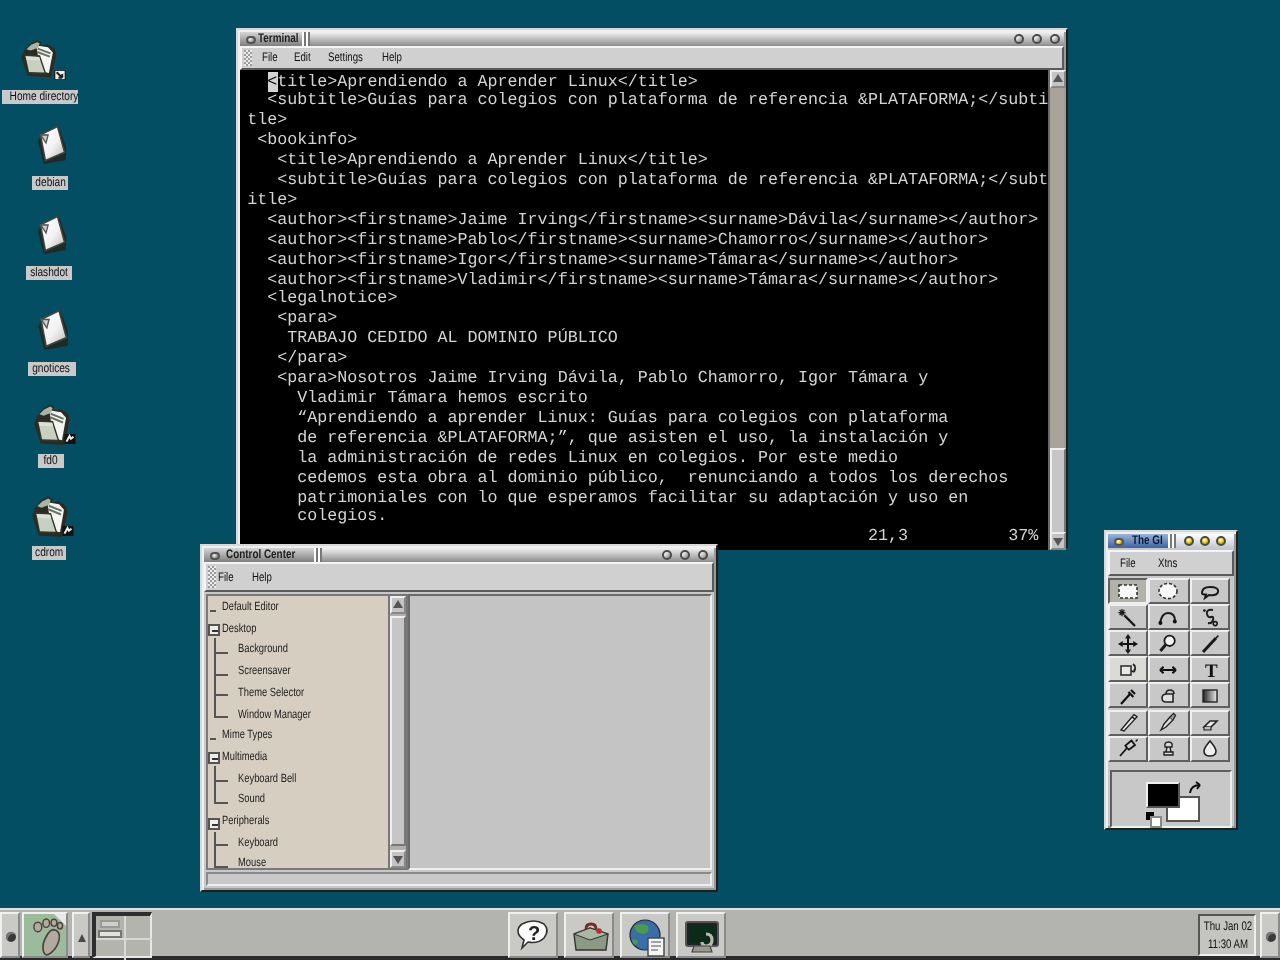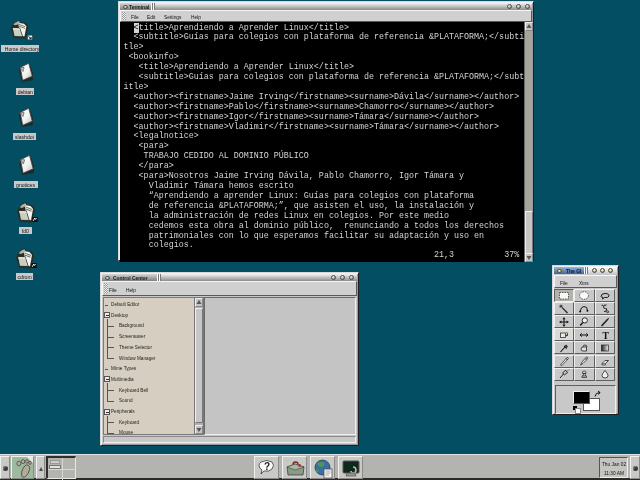--- a/index.html
+++ b/index.html
@@ -29,21 +29,21 @@
   
   .mbar { position:absolute; background:#d0d0d0;
           border-top:1px solid #f4f4f4; border-left:1px solid #f4f4f4;
           border-bottom:1px solid #5a5a5a; border-right:1px solid #5a5a5a; }
   .tear { position:absolute; left:1px; top:1px; bottom:1px; width:4px;
           background:repeating-conic-gradient(#ececec 0% 25%, #9a9a9a 0% 50%); background-size:2px 2px; }
   .mitem { position:absolute; font-size:6.2px; color:#111; top:50%; white-space:nowrap;
            transform:translateY(-50%) scaleX(0.78); transform-origin:0 50%; }
 
   
-  #term { left:118px; top:1px; width:416px; height:260px; }
+  #term { left:118px; top:14px; width:416px; height:260px; }
   #termblack { position:absolute; left:1px; top:20px; width:406px; height:240px; background:#000; }
   #termtext { position:absolute; left:3.6px; top:1.5px; font-family:"Liberation Mono", monospace;
               font-size:8.35px; line-height:9.9px; color:#d4d4d4; white-space:pre; letter-spacing:0; }
   #termtext .cur { background:#d4d4d4; color:#000; }
   #tscroll { position:absolute; right:1px; top:20px; width:8px; height:240px; background:#a8a49a;
              border-left:1px solid #696969; }
   .sbtn { position:absolute; left:0; width:8px; height:9px; background:#c4c4c4;
           border:1px solid #888; border-top-color:#eee; border-left-color:#eee; font-size:0; }
   .sbtn svg { display:block; }
   #tthumb { position:absolute; left:0px; top:189px; width:8px; height:45px; background:#c6c6c6;

